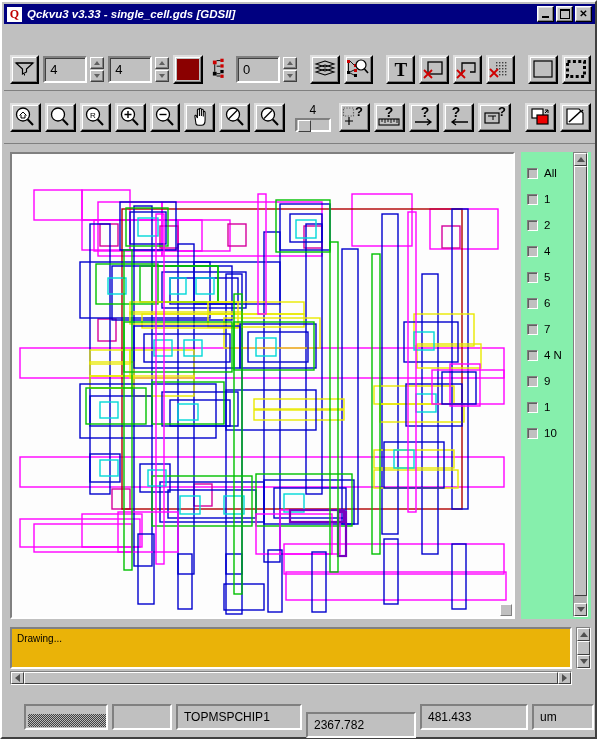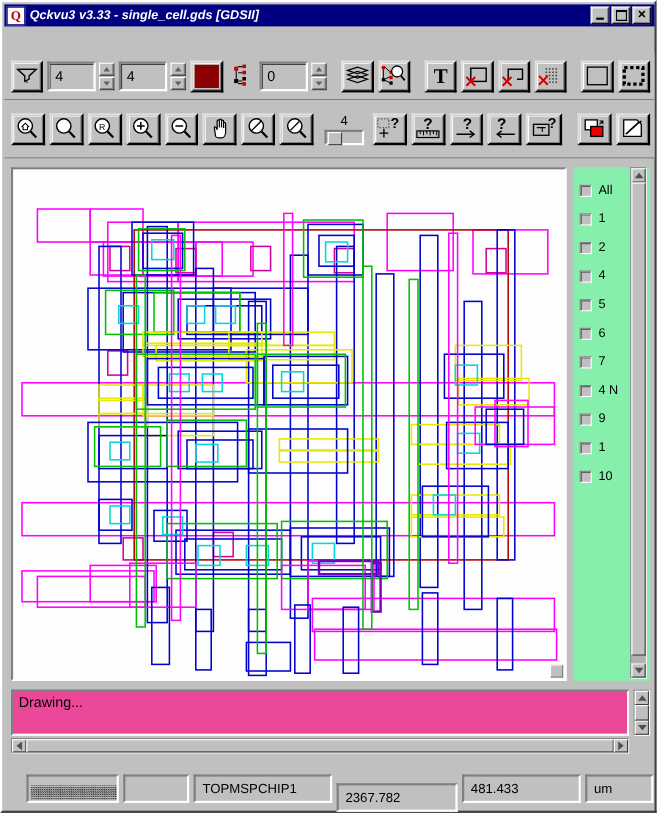--- a/index.html
+++ b/index.html
@@ -200,25 +200,25 @@
   }
   .tri-up{width:0;height:0;border-left:4px solid transparent;border-right:4px solid transparent;border-bottom:5px solid #505050;}
   .tri-dn{width:0;height:0;border-left:4px solid transparent;border-right:4px solid transparent;border-top:5px solid #505050;}
 
   
   .msgzone{
     position:absolute;left:8px;top:625px;width:581px;height:62px;
   }
   .msgbox{
     position:absolute;left:0;top:0;width:562px;height:42px;
-    background:#ec4899;
+    background:#eab308;
     border:2px solid;border-color:#808080 #ffffff #ffffff #808080;
     box-sizing:border-box;
     padding:3px 5px;
-    font-size:13px;line-height:14px;
+    font-size:10px;line-height:14px;
   }
   .msgvscroll{
     position:absolute;right:0;top:0;width:15px;height:42px;
     background:#c0c0c0;
     border:1px solid;border-color:#808080 #ffffff #ffffff #808080;
     box-sizing:border-box;display:flex;flex-direction:column;
   }
   .msghscroll{
     position:absolute;left:0;top:44px;width:562px;height:14px;
     background:#b0b0b0;

